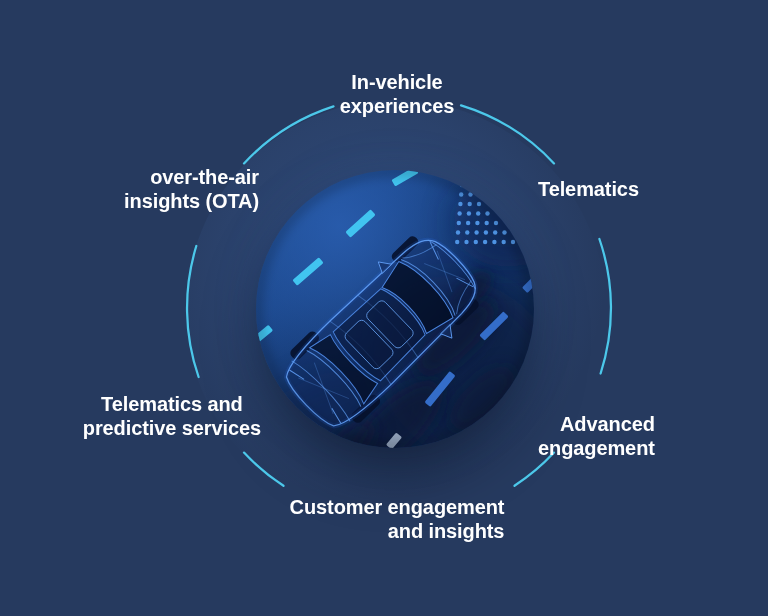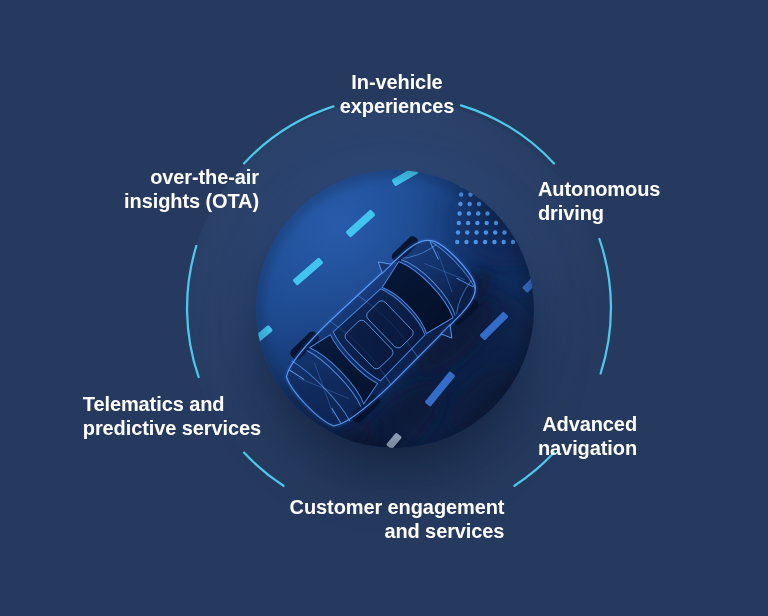--- a/index.html
+++ b/index.html
@@ -4,21 +4,21 @@
 <style>
   html,body{margin:0;padding:0;}
   body{width:768px;height:616px;overflow:hidden;font-family:"Liberation Sans",sans-serif;}
   .stage{position:relative;width:768px;height:616px;}
   .label{position:absolute;color:#fff;font-size:20px;line-height:24px;font-weight:600;letter-spacing:-0.1px;white-space:nowrap;}
   .label span{display:block;}
   .label.top{left:397px;top:70px;transform:translateX(-50%);text-align:center;}
   .label.ne{left:538px;top:177px;text-align:left;}
   .label.se{left:538px;top:412px;text-align:right;}
   .label.s{left:397px;top:495px;transform:translateX(-50%);text-align:right;}
-  .label.sw{right:507px;top:392px;text-align:left;}
+  .label.sw{right:507px;top:392px;text-align:center;}
   .label.nw{right:509px;top:165px;text-align:right;}
   .halo{position:absolute;left:186px;top:100px;width:420px;height:420px;border-radius:50%;
         background:radial-gradient(circle at 45% 40%, rgba(85,135,215,0.22) 0%, rgba(85,135,215,0.10) 45%, rgba(85,135,215,0) 68%);}
   .photo{position:absolute;left:256px;top:170px;width:278px;height:278px;border-radius:50%;overflow:hidden;
          background:
            radial-gradient(circle at 30% 20%, rgba(42,94,176,0.85) 0%, rgba(42,94,176,0) 50%),
            linear-gradient(135deg,#1E4F94 0%,#1B4689 28%,#15376F 52%,#102A57 72%,#0D2146 100%);
          box-shadow:0 28px 55px -8px rgba(3,9,22,0.6), 0 0 45px rgba(60,110,190,0.18);}
   .photo svg{position:absolute;left:0;top:0;}
   .ring-svg{position:absolute;left:0;top:0;}
@@ -132,32 +132,31 @@
       <path d="M 198.6 377.0 A 212 212 0 0 1 196.3 246.0" fill="none" stroke="#4CC8EA" stroke-width="2.25" stroke-linecap="round"></path>
       <path d="M 244.0 163.4 A 212 212 0 0 1 333.5 106.4" fill="none" stroke="#4CC8EA" stroke-width="2.25" stroke-linecap="round"></path>
     </svg>
 
   <div class="label top">
     <span>In-vehicle</span>
     <span>experiences</span>
   </div>
 
   <div class="label ne">
-    <span>Autonomous</span>
-    <span>driving</span>
+    <span>Telematics</span>
   </div>
 
   <div class="label se">
     <span>Advanced</span>
-    <span>navigation</span>
+    <span>engagement</span>
   </div>
 
   <div class="label s">
     <span>Customer engagement</span>
-    <span>and services</span>
+    <span>and insights</span>
   </div>
 
   <div class="label sw">
     <span>Telematics and</span>
     <span>predictive services</span>
   </div>
 
   <div class="label nw">
     <span>over-the-air</span>
     <span>insights (OTA)</span>

